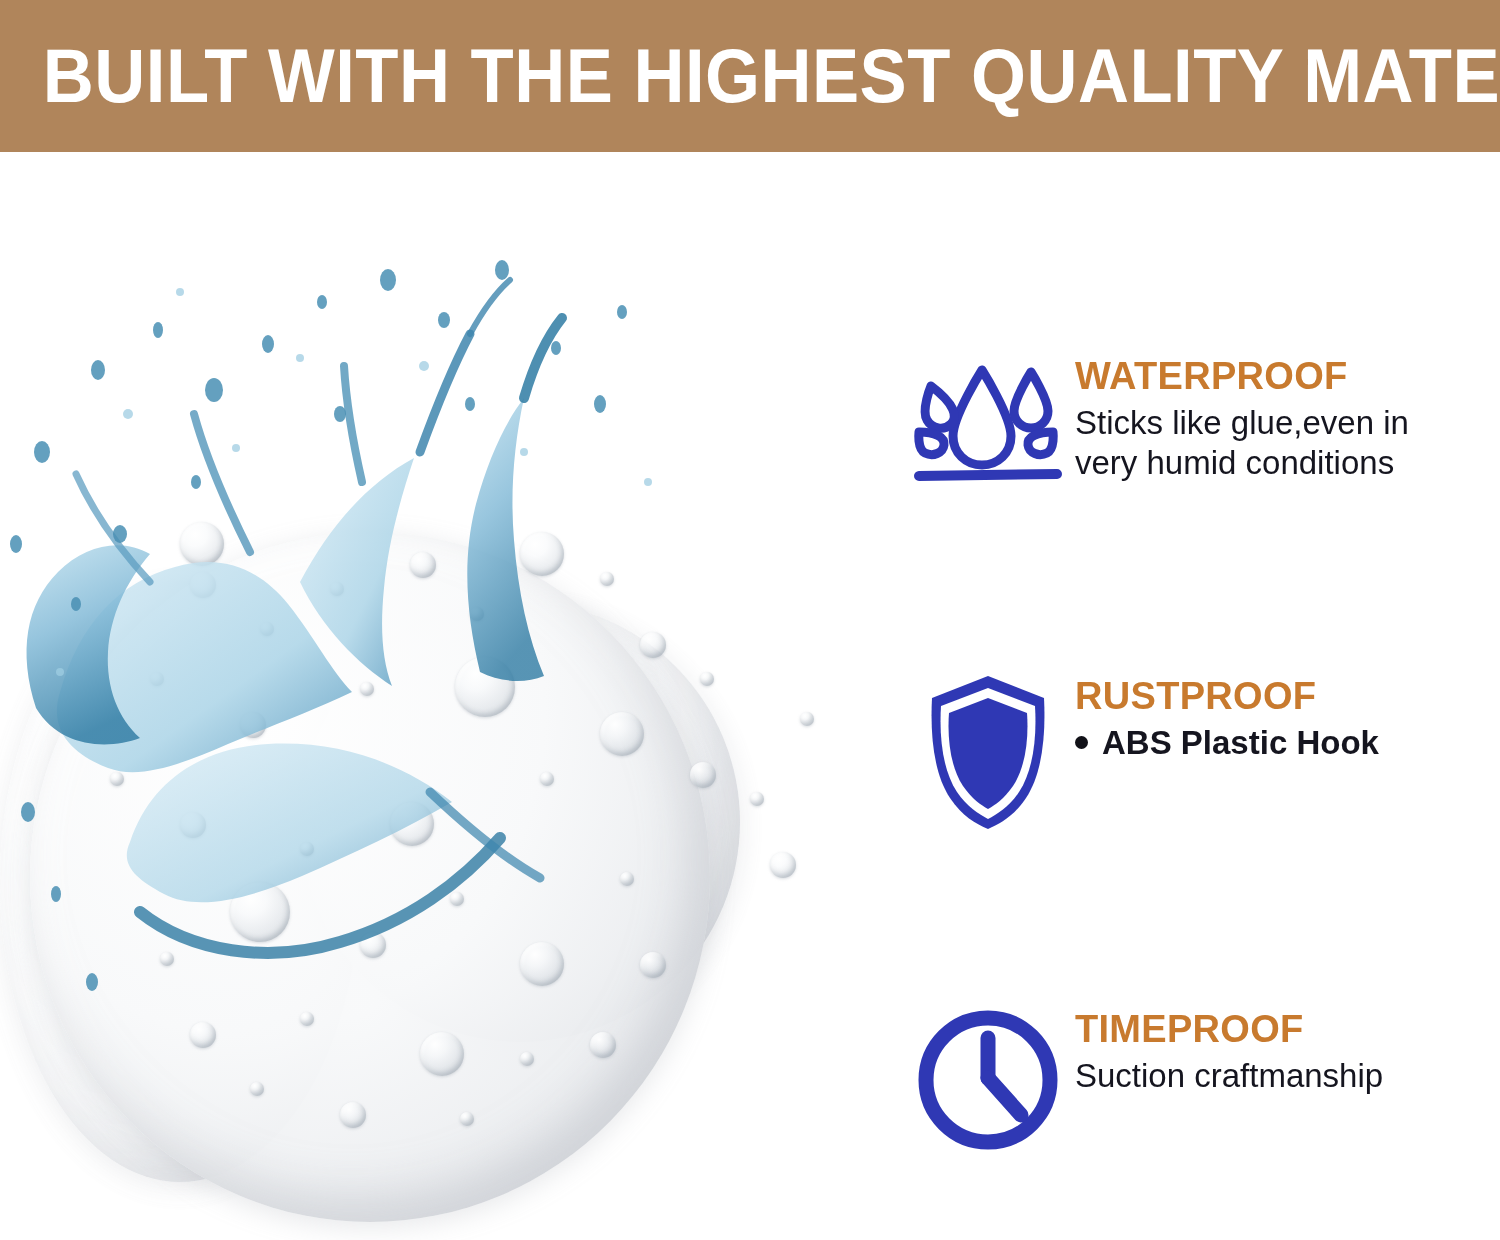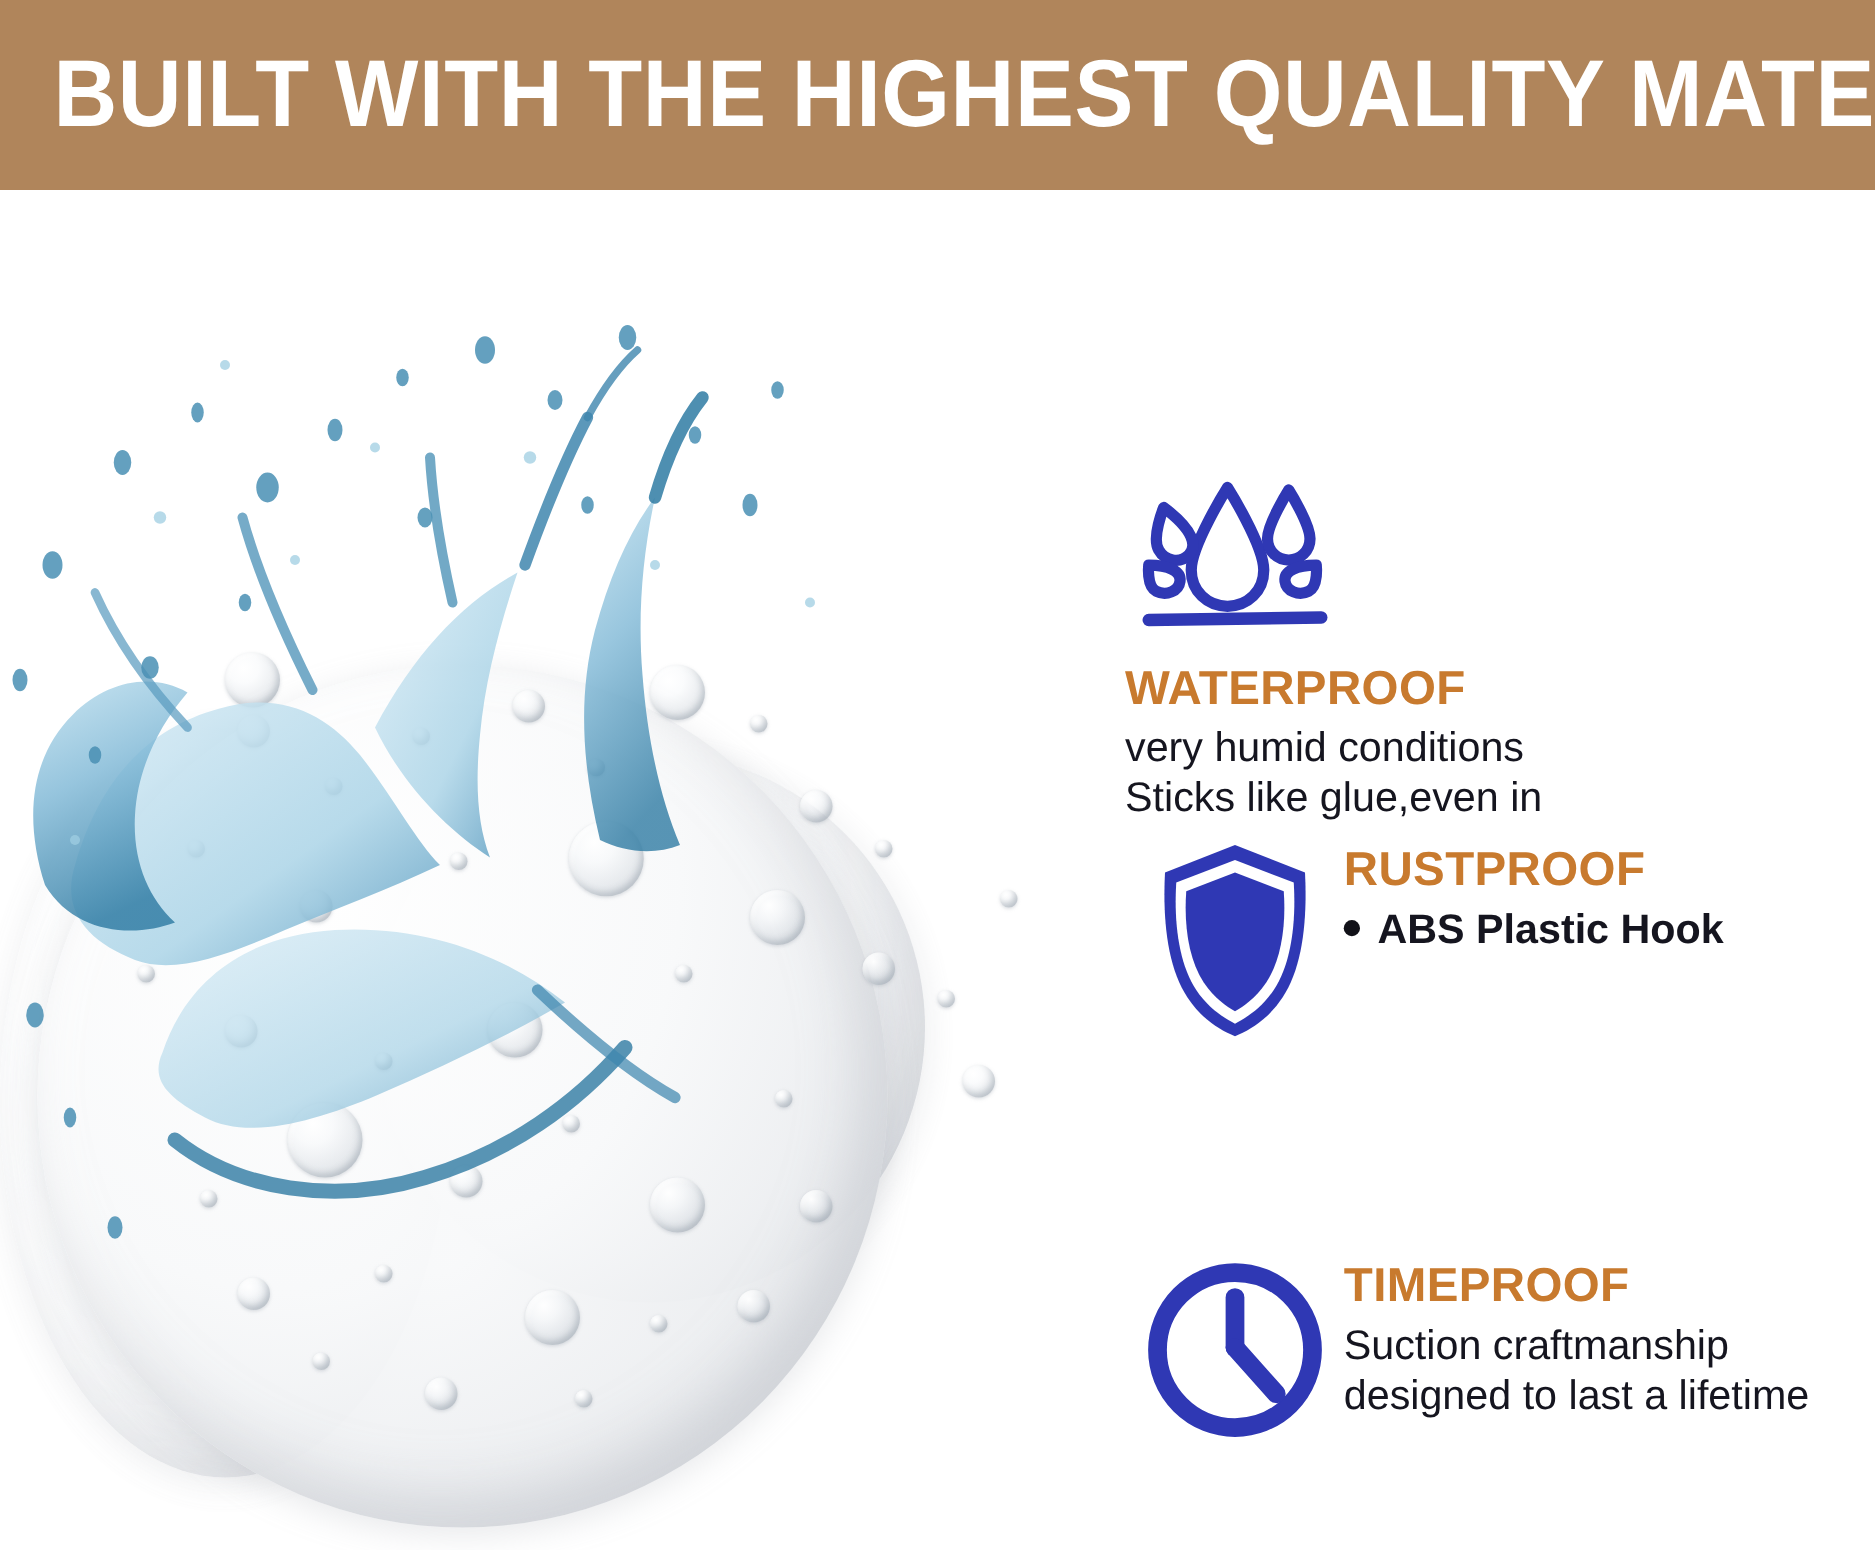--- a/index.html
+++ b/index.html
@@ -71,21 +71,21 @@
   .splash { position:absolute; left:0; top:0; width:880px; height:1088px; }
 
   
   .features {
     position:absolute; left:900px; top:0; width:600px; height:1088px;
   }
   .feature {
     position:absolute; left:0; width:600px;
     display:flex; align-items:flex-start;
   }
-  .f1 { top:200px;flex-direction:column; }
+  .f1 { top:200px; }
   .f2 { top:520px; }
   .f3 { top:853px; }
 
   .f-icon {
     width:175px; flex:0 0 175px;
     display:flex; align-items:center; justify-content:center;
   }
   .f-text { padding-top:4px; }
 
   .f-title {
@@ -274,22 +274,22 @@
 
             <path d="M140 80 C140 80 142 97 134 101 C126 105 116 101 115 93
                      C114 85 124 80 140 80 Z"></path>
 
             <path d="M6 124 L144 122" stroke-width="10"></path>
           </g>
         </svg>
       </div>
       <div class="f-text">
         <div class="f-title">WATERPROOF</div>
+        <div class="f-line">Sticks like glue,even in</div>
         <div class="f-line">very humid conditions</div>
-        <div class="f-line">Sticks like glue,even in</div>
       </div>
     </div>
 
     <div class="feature f2">
       <div class="f-icon">
         <svg width="140" height="160" viewBox="0 0 140 160">
 
           <path d="M70 4 L126 26 C128 64 124 102 108 126 C96 144 82 152 70 157
                    C58 152 44 144 32 126 C16 102 12 64 14 26 Z" fill="#2f38b4"></path>
 
@@ -317,18 +317,17 @@
           <circle cx="75" cy="75" r="62" fill="none" stroke="#2f38b4" stroke-width="15"></circle>
 
           <path d="M75 73 L75 33" stroke="#2f38b4" stroke-width="15" stroke-linecap="round" fill="none"></path>
 
           <path d="M75 73 L108 110" stroke="#2f38b4" stroke-width="15" stroke-linecap="round" fill="none"></path>
         </svg>
       </div>
       <div class="f-text">
         <div class="f-title">TIMEPROOF</div>
         <div class="f-line">Suction craftmanship</div>
-        <div class="f-line">designed to last a lifetime</div>
       </div>
     </div>
 
   </div>
 </div>
 
 </body></html>

